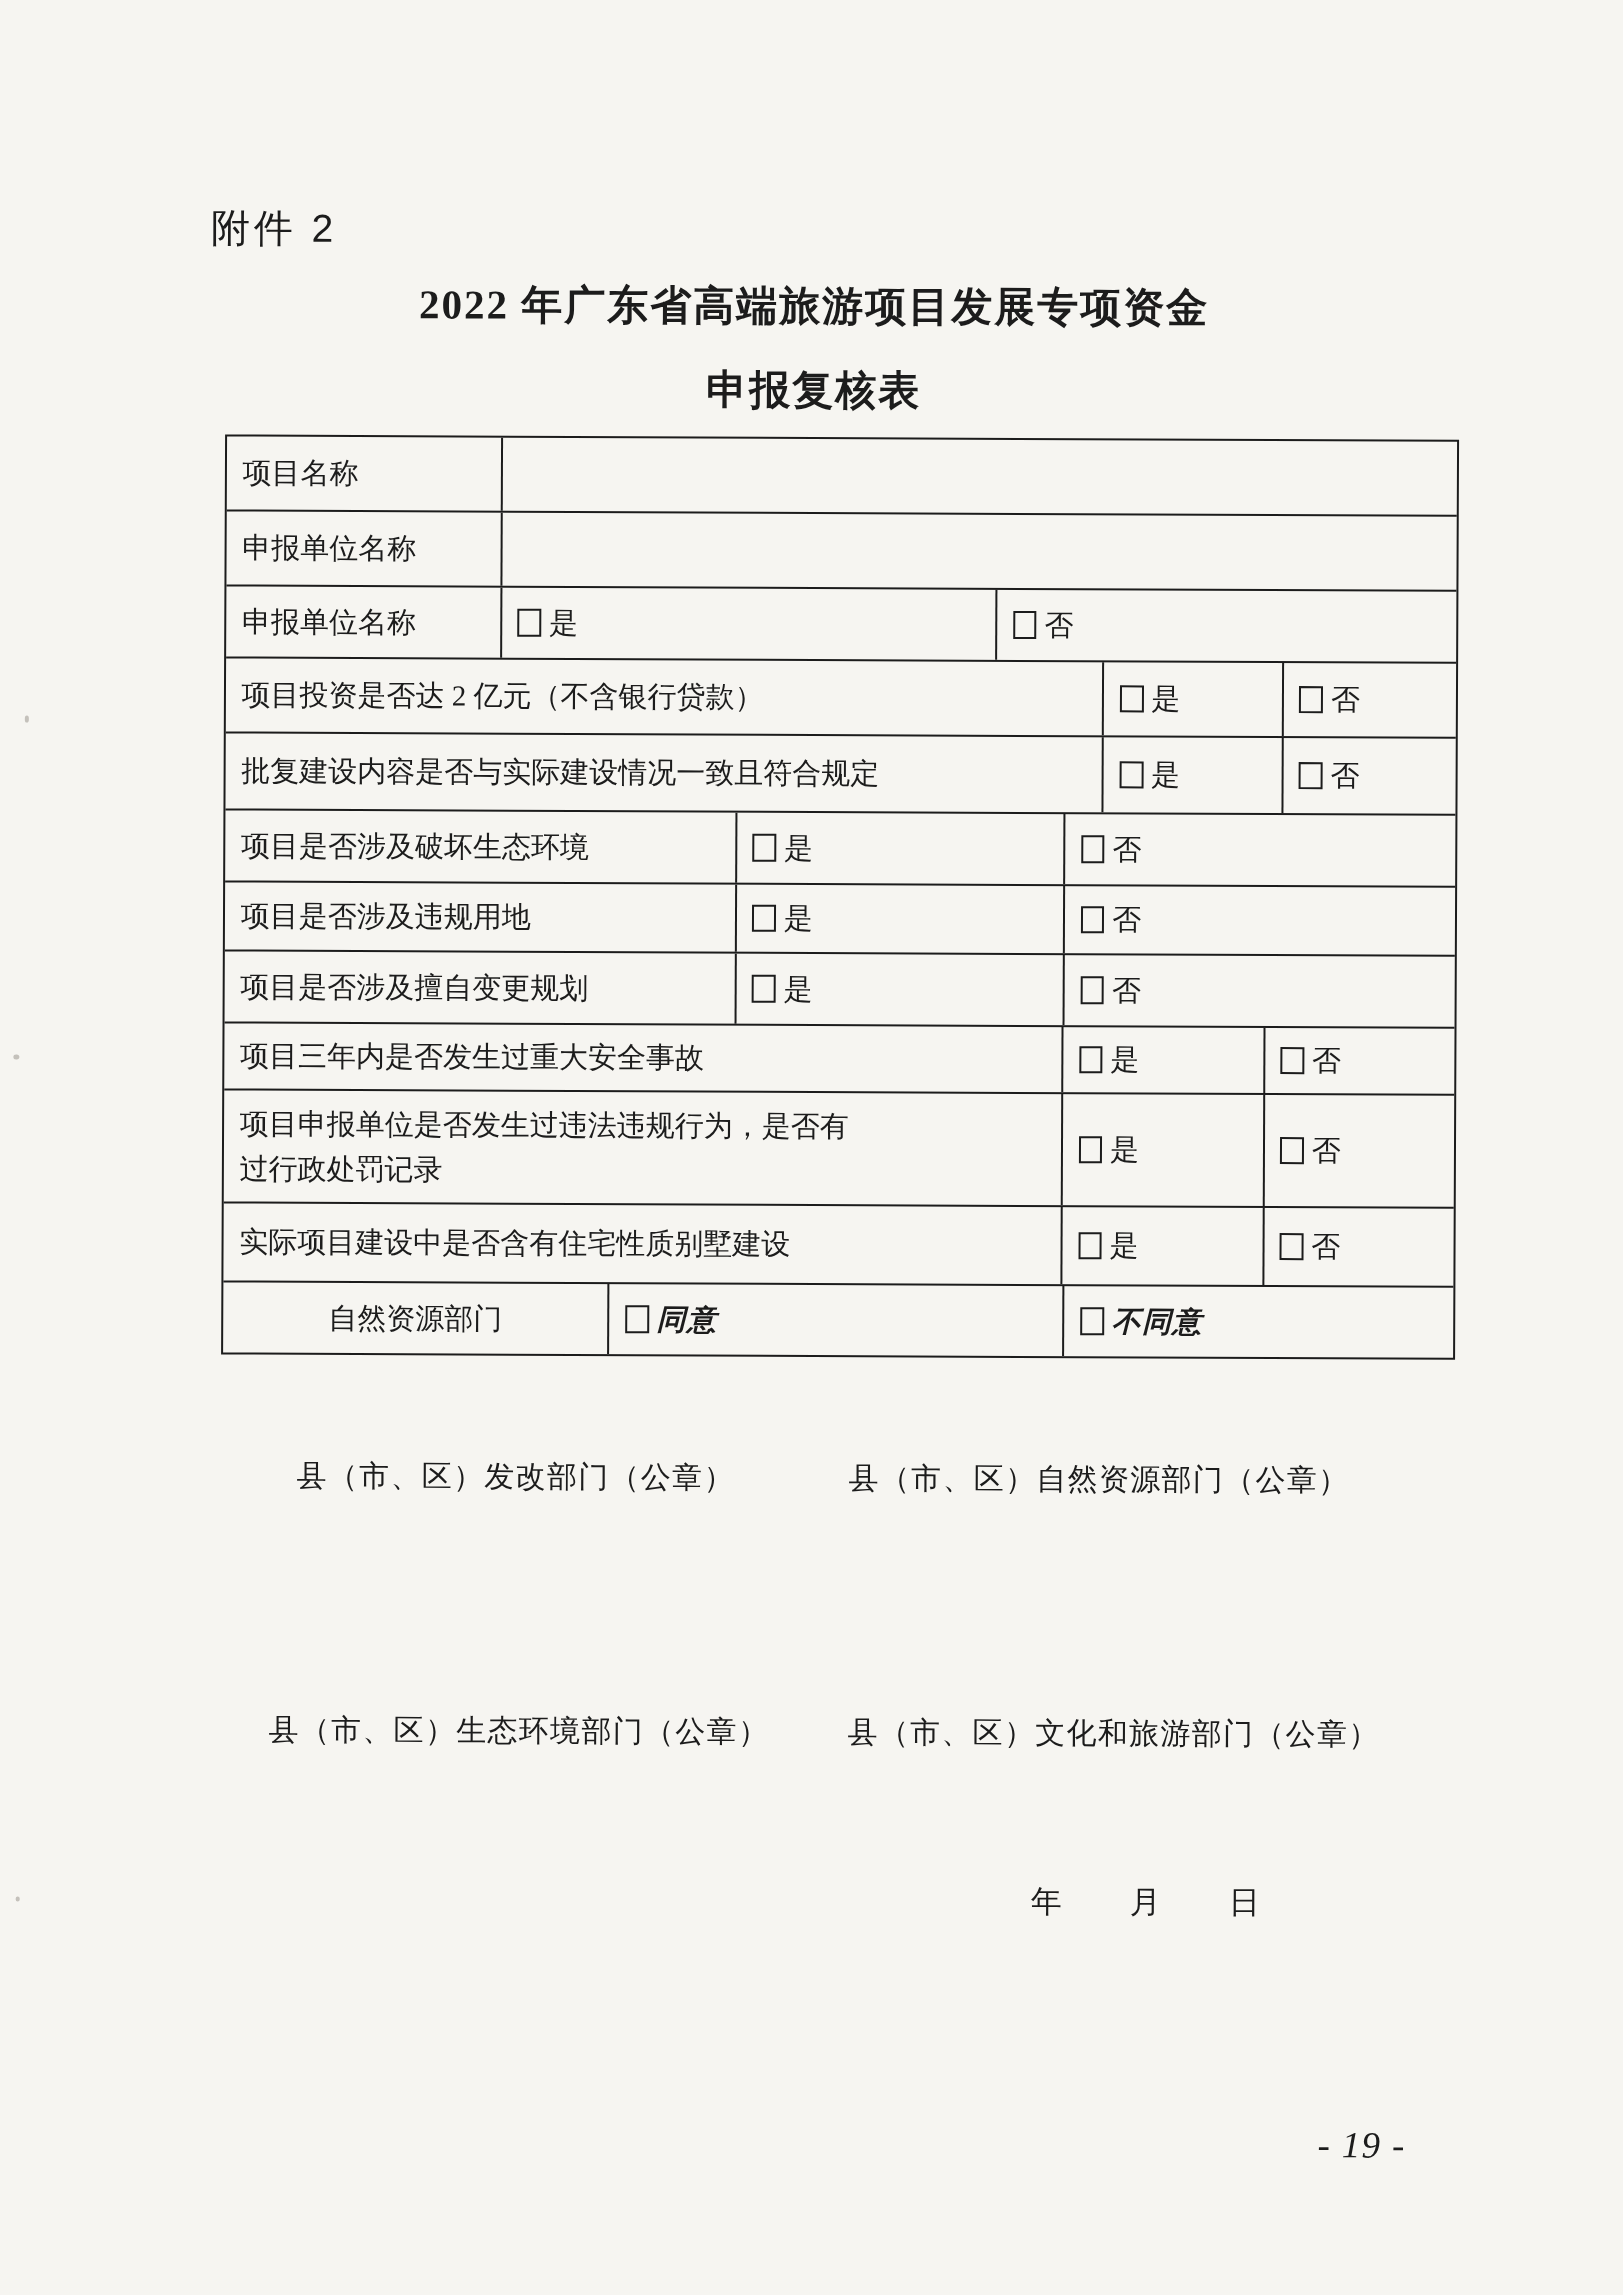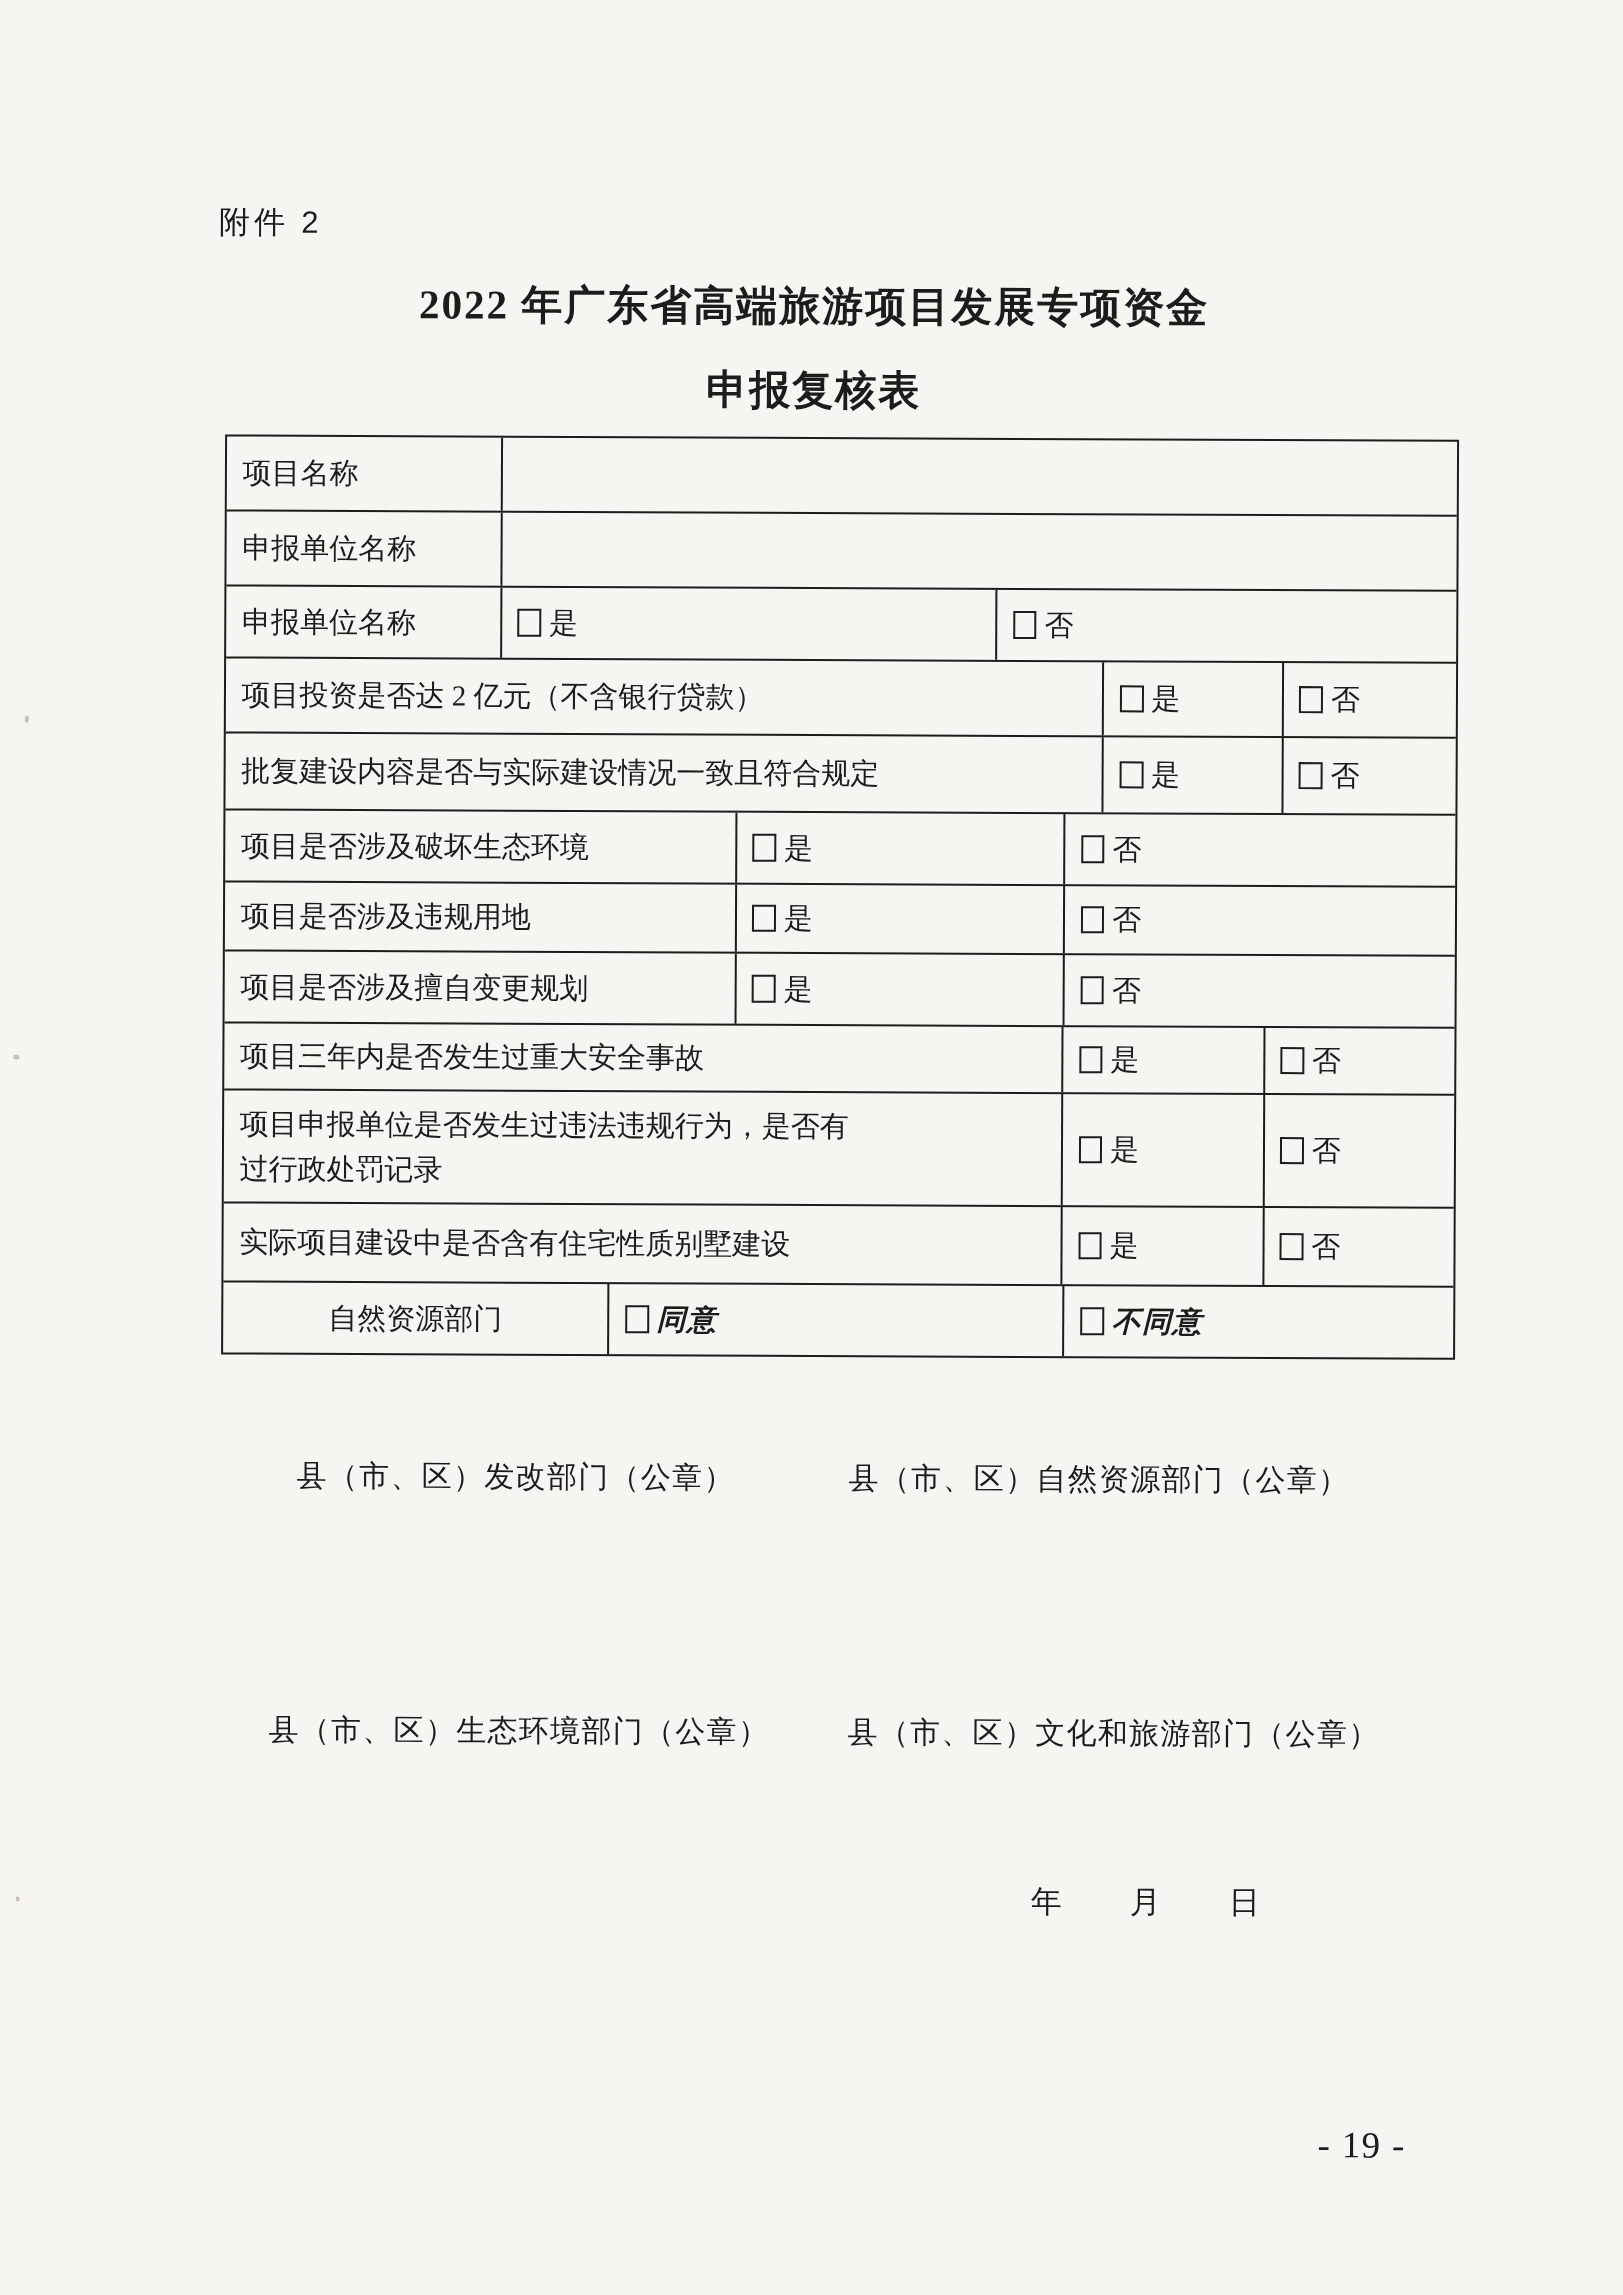--- a/index.html
+++ b/index.html
@@ -11,23 +11,22 @@
     color:#1c1c1c;
     overflow:hidden;
   }
   .tilt {
     position:absolute; inset:0;
     transform:rotate(0.25deg);
     transform-origin:812px 916px;
   }
   .attachment {
     position:absolute; left:208px; top:204px;
-    font-size:31px; letter-spacing:3.9px;
+    font-size:39px; letter-spacing:3.9px;
     font-family:"Liberation Sans","DejaVu Sans",sans-serif;
-    margin-left:8px;
   }
   .title, .subtitle {
     position:absolute; left:0; width:100%;
     text-align:center; font-size:41px; font-weight:700;
     letter-spacing:2px; line-height:1.15;
   }
   .title    { top:283px; }
   .subtitle { top:367px; }
 
   .form-table {
@@ -82,21 +81,21 @@
   .seal-1b { left:851px; top:1458px; }
   .seal-2a { left:272px;  top:1712px; }
   .seal-2b { left:851px; top:1712px; }
 
   .date-line {
     position:absolute; left:1035px; top:1880px;
     display:flex; gap:68px; font-size:31px;
   }
   .page-number {
     position:absolute; left:1323px; top:2121px;
-    font-size:37px; letter-spacing:1.3px; white-space:nowrap;
+    font-size:37px; letter-spacing:1.3px; white-space:nowrap;font-style:italic;
   }
 
   
   .speck { position:absolute; background:#9a968e; border-radius:50%; opacity:0.55; }
   .speck-1 { left:23.6px; top:719px; width:4.6px;  height:6.5px; }
   .speck-2 { left:14.4px; top:1058px; width:5.9px;  height:5.2px;  }
   .speck-3 { left:19.6px; top:1900px; width:4.6px;  height:4.6px;  }
 </style>
 </head>
 <body>

